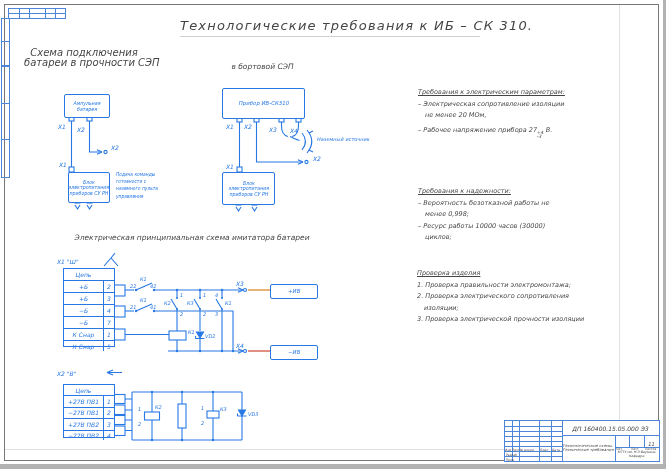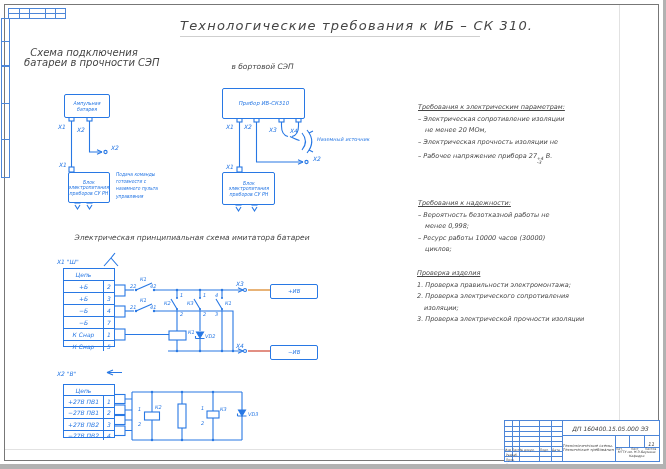--- a/index.html
+++ b/index.html
@@ -302,36 +302,35 @@
   </div>
 
   <div class="lbl" style="left:138px;top:406px;font-size:5px;">1</div>
   <div class="lbl" style="left:155px;top:404px;font-size:5px;">К2</div>
   <div class="lbl" style="left:138px;top:421px;font-size:5px;">2</div>
   <div class="lbl" style="left:201px;top:405px;font-size:5px;">1</div>
   <div class="lbl" style="left:220px;top:406px;font-size:5px;">К3</div>
   <div class="lbl" style="left:201px;top:420px;font-size:5px;">2</div>
   <div class="lbl" style="left:248px;top:411px;font-size:5px;">VD3</div>
 
-  <div class="req" style="left:418px;top:102px;">
+  <div class="req" style="left:418px;top:87px;">
     <div class="h">Требования к электрическим параметрам:</div>
     <div>– Электрическая сопротивление изоляции</div>
     <div class="ind">не менее 20 МОм,</div>
-    <div>– Электрическая прочность изоляции не</div>
     <div style="margin-top:3px;">
       <span>– Рабочее напряжение прибора</span>
       <span>27</span><span class="tolwrap">
           <span>+4</span>
           <span>-3</span>
         </span>
       <span>В.</span>
     </div>
   </div>
 
-  <div class="req" style="left:418px;top:198px;">
+  <div class="req" style="left:418px;top:186px;">
     <div class="h">Требования к надежности:</div>
     <div>– Вероятность безотказной работы не</div>
     <div class="ind">менее 0,998;</div>
     <div>– Ресурс работы 10000 часов (30000)</div>
     <div class="ind">циклов;</div>
   </div>
 
   <div class="req" style="left:417px;top:268px;">
     <div class="h">Проверка изделия</div>
     <div>1. Проверка правильности электромонтажа;</div>

